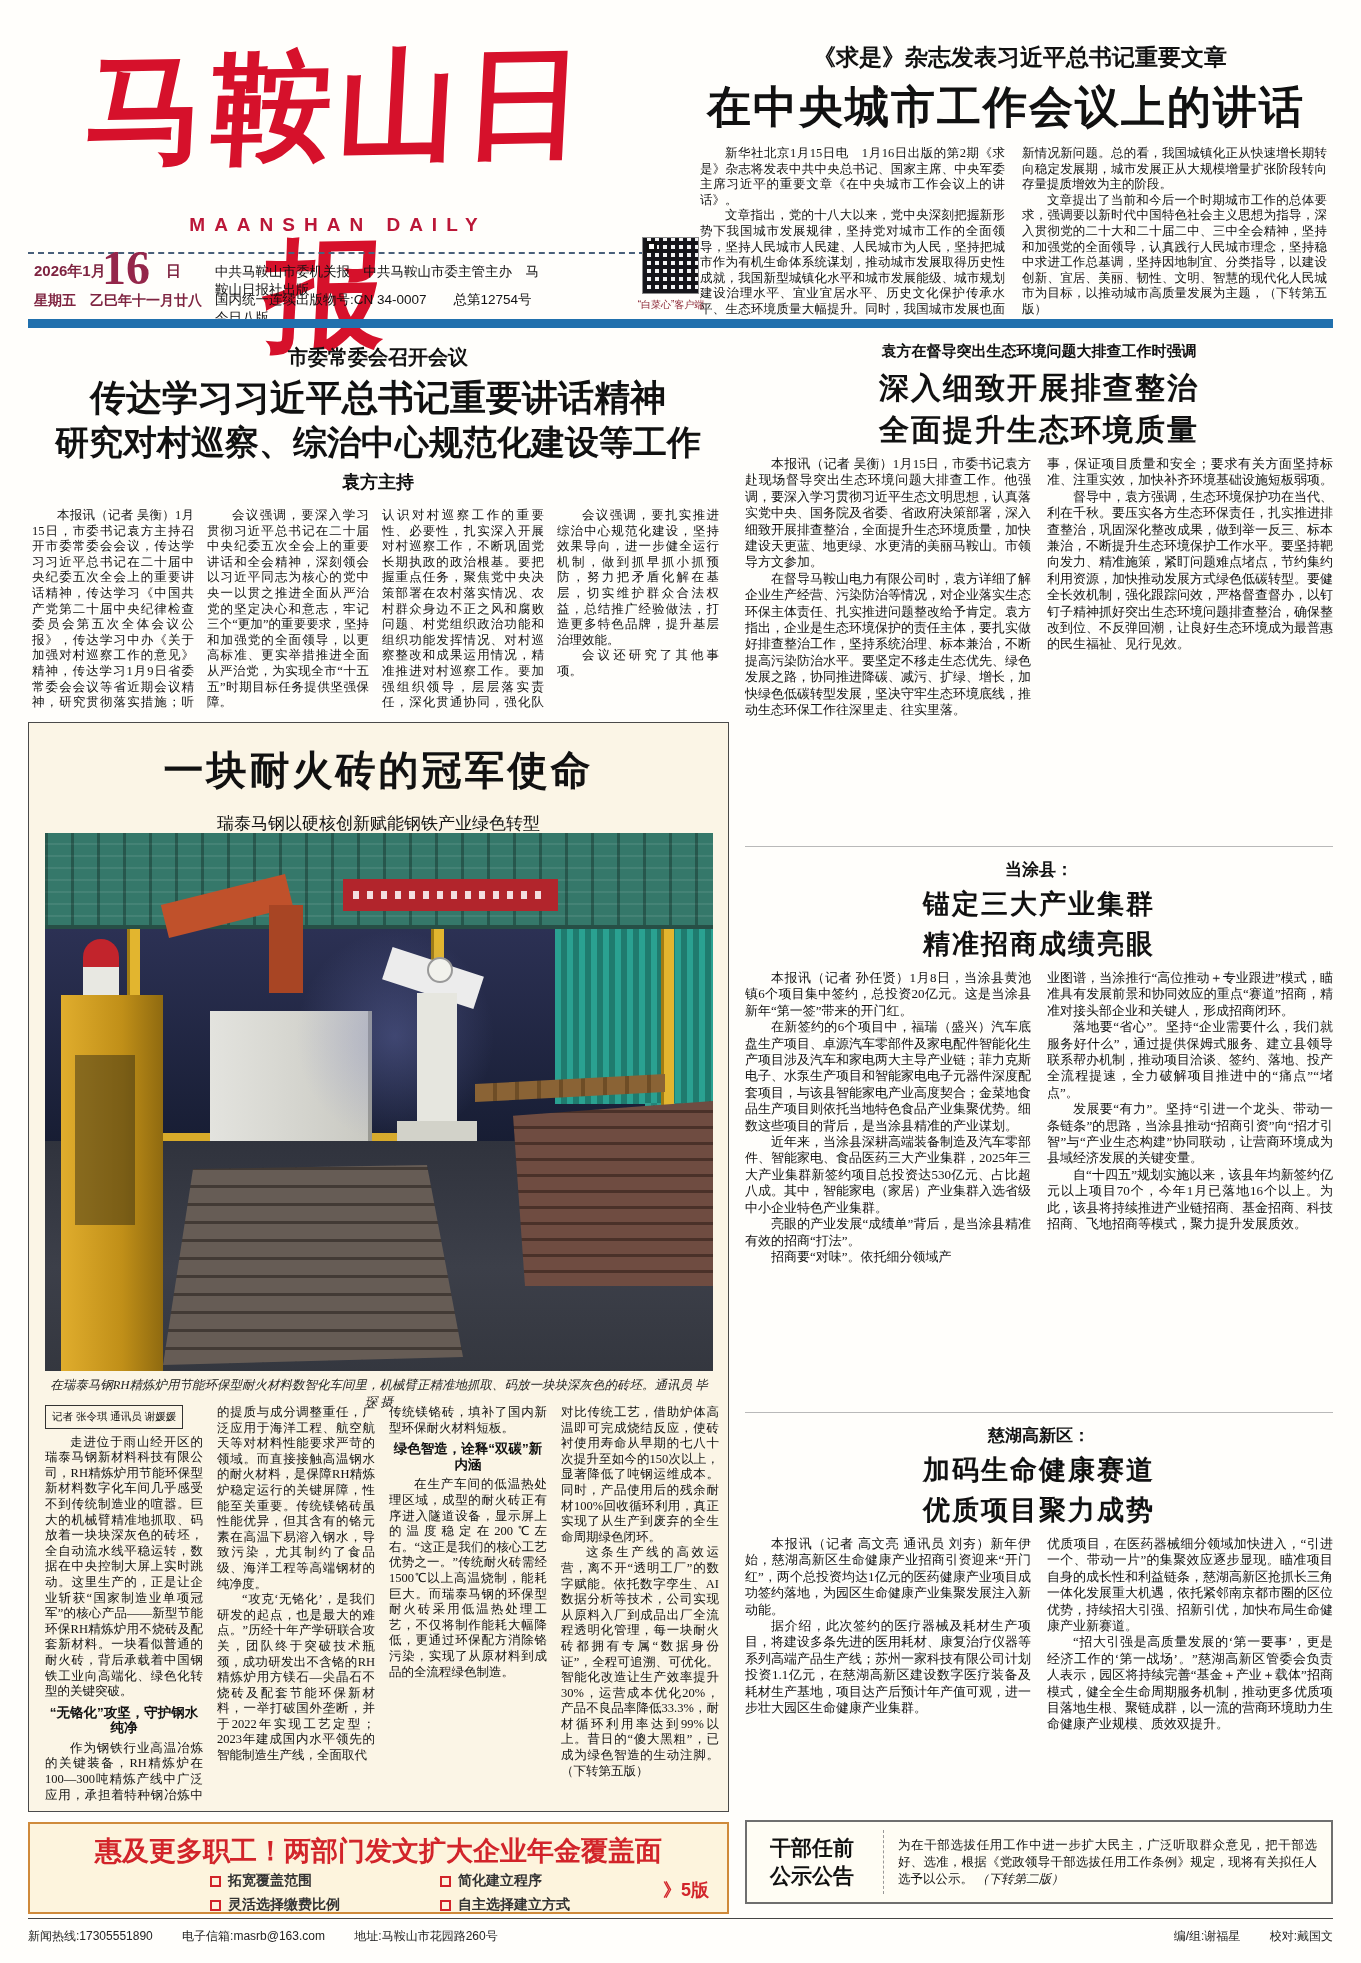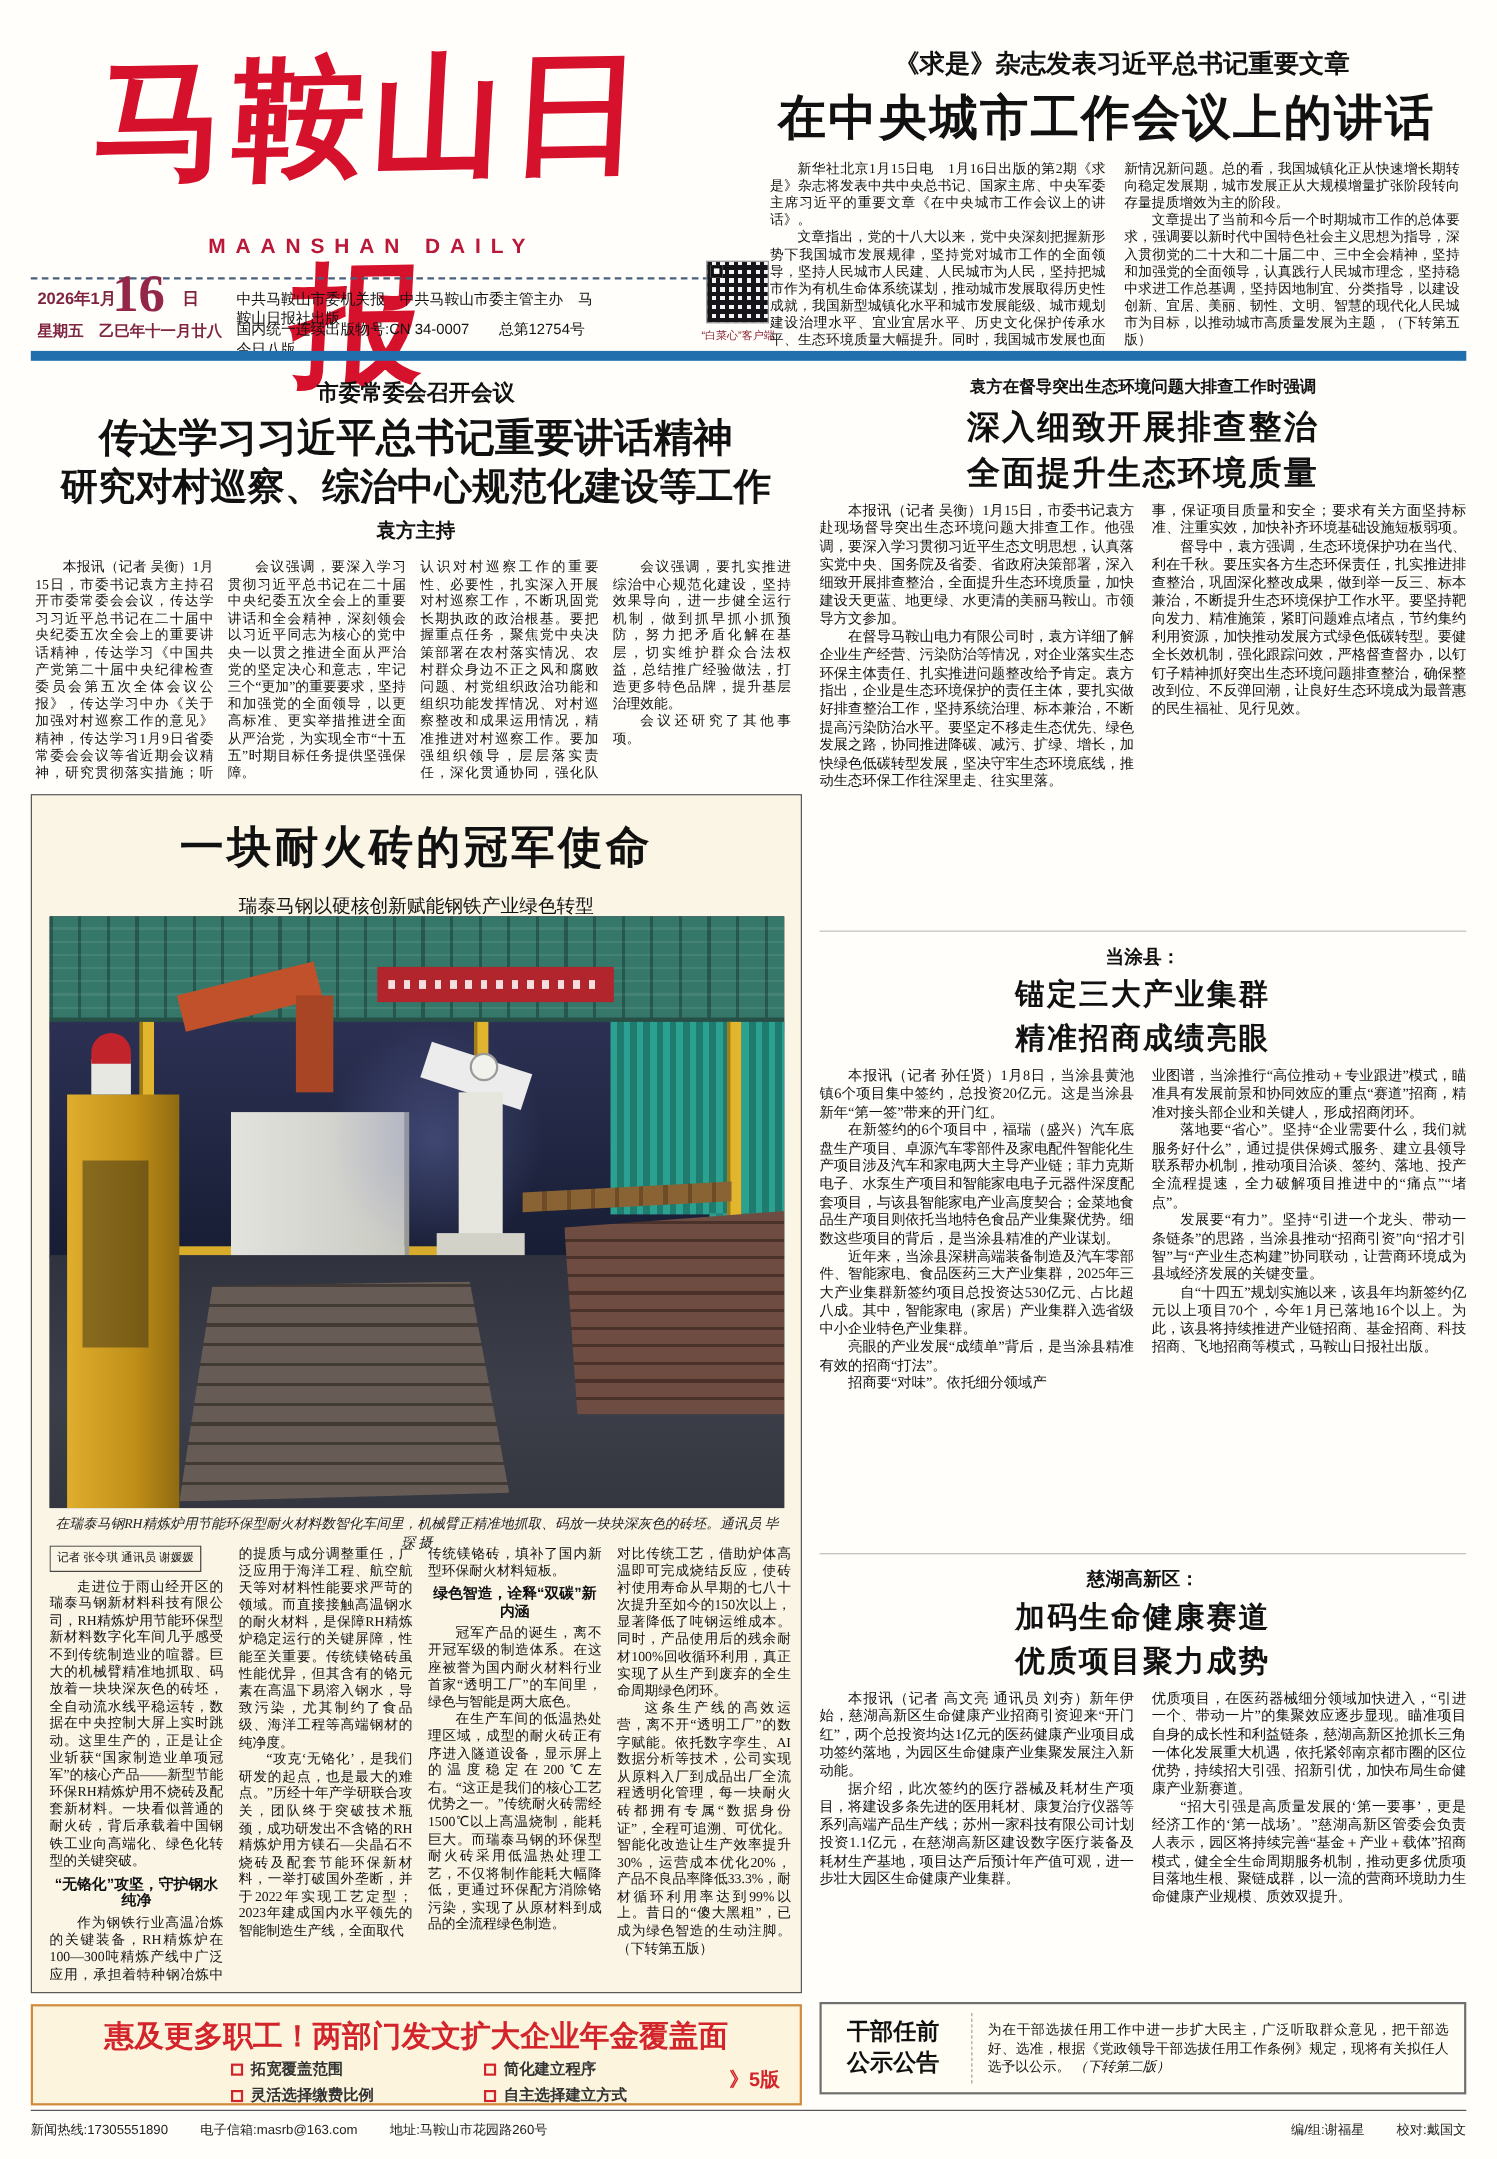--- a/index.html
+++ b/index.html
@@ -163,21 +163,20 @@
     <div class="abs bc cont" style="left:188px;top:682px;width:158px;height:398px;">
         <p>的提质与成分调整重任，广泛应用于海洋工程、航空航天等对材料性能要求严苛的领域。而直接接触高温钢水的耐火材料，是保障RH精炼炉稳定运行的关键屏障，性能至关重要。传统镁铬砖虽性能优异，但其含有的铬元素在高温下易溶入钢水，导致污染，尤其制约了食品级、海洋工程等高端钢材的纯净度。</p>
         <p>“攻克‘无铬化’，是我们研发的起点，也是最大的难点。”历经十年产学研联合攻关，团队终于突破技术瓶颈，成功研发出不含铬的RH精炼炉用方镁石—尖晶石不烧砖及配套节能环保新材料，一举打破国外垄断，并于2022年实现工艺定型；2023年建成国内水平领先的智能制造生产线，全面取代</p>
       </div>
     <div class="abs bc cont" style="left:360px;top:682px;width:158px;height:398px;">
       <div class="cont">
           <p>传统镁铬砖，填补了国内新型环保耐火材料短板。</p>
         </div>
       <div class="subhead">绿色智造，诠释“双碳”新内涵</div>
       <div>
-          <p>冠军产品的诞生，离不开冠军级的制造体系。在这座被誉为国内耐火材料行业首家“透明工厂”的车间里，绿色与智能是两大底色。</p>
           <p>在生产车间的低温热处理区域，成型的耐火砖正有序进入隧道设备，显示屏上的温度稳定在200℃左右。“这正是我们的核心工艺优势之一。”传统耐火砖需经1500℃以上高温烧制，能耗巨大。而瑞泰马钢的环保型耐火砖采用低温热处理工艺，不仅将制作能耗大幅降低，更通过环保配方消除铬污染，实现了从原材料到成品的全流程绿色制造。</p>
         </div>
     </div>
     <div class="abs bc cont" style="left:532px;top:682px;width:158px;height:398px;">
         <p>对比传统工艺，借助炉体高温即可完成烧结反应，使砖衬使用寿命从早期的七八十次提升至如今的150次以上，显著降低了吨钢运维成本。同时，产品使用后的残余耐材100%回收循环利用，真正实现了从生产到废弃的全生命周期绿色闭环。</p>
         <p>这条生产线的高效运营，离不开“透明工厂”的数字赋能。依托数字孪生、AI数据分析等技术，公司实现从原料入厂到成品出厂全流程透明化管理，每一块耐火砖都拥有专属“数据身份证”，全程可追溯、可优化。智能化改造让生产效率提升30%，运营成本优化20%，产品不良品率降低33.3%，耐材循环利用率达到99%以上。昔日的“傻大黑粗”，已成为绿色智造的生动注脚。（下转第五版）</p>
       </div>
   </div>
 
   <div class="abs kicker ctr" style="left:745px;top:342px;width:588px;font-size:15px;">袁方在督导突出生态环境问题大排查工作时强调</div>
@@ -201,21 +200,21 @@
       <p>本报讯（记者 孙任贤）1月8日，当涂县黄池镇6个项目集中签约，总投资20亿元。这是当涂县新年“第一签”带来的开门红。</p>
       <p>在新签约的6个项目中，福瑞（盛兴）汽车底盘生产项目、卓源汽车零部件及家电配件智能化生产项目涉及汽车和家电两大主导产业链；菲力克斯电子、水泵生产项目和智能家电电子元器件深度配套项目，与该县智能家电产业高度契合；金菜地食品生产项目则依托当地特色食品产业集聚优势。细数这些项目的背后，是当涂县精准的产业谋划。</p>
       <p>近年来，当涂县深耕高端装备制造及汽车零部件、智能家电、食品医药三大产业集群，2025年三大产业集群新签约项目总投资达530亿元、占比超八成。其中，智能家电（家居）产业集群入选省级中小企业特色产业集群。</p>
       <p>亮眼的产业发展“成绩单”背后，是当涂县精准有效的招商“打法”。</p>
       <p>招商要“对味”。依托细分领域产</p>
     </div>
   <div class="abs bc rc cont" style="left:1047px;top:970px;width:286px;height:434px;">
       <p>业图谱，当涂推行“高位推动＋专业跟进”模式，瞄准具有发展前景和协同效应的重点“赛道”招商，精准对接头部企业和关键人，形成招商闭环。</p>
       <p>落地要“省心”。坚持“企业需要什么，我们就服务好什么”，通过提供保姆式服务、建立县领导联系帮办机制，推动项目洽谈、签约、落地、投产全流程提速，全力破解项目推进中的“痛点”“堵点”。</p>
       <p>发展要“有力”。坚持“引进一个龙头、带动一条链条”的思路，当涂县推动“招商引资”向“招才引智”与“产业生态构建”协同联动，让营商环境成为县域经济发展的关键变量。</p>
-      <p>自“十四五”规划实施以来，该县年均新签约亿元以上项目70个，今年1月已落地16个以上。为此，该县将持续推进产业链招商、基金招商、科技招商、飞地招商等模式，马鞍山日报社出版。</p>
+      <p>自“十四五”规划实施以来，该县年均新签约亿元以上项目70个，今年1月已落地16个以上。为此，该县将持续推进产业链招商、基金招商、科技招商、飞地招商等模式，聚力提升发展质效。</p>
     </div>
 
   <div class="abs rule" style="left:745px;top:1412px;width:588px;"></div>
 
   <div class="abs hl ctr" style="left:745px;top:1424px;width:588px;font-size:17px;font-weight:800;">慈湖高新区：</div>
   <div class="abs hl ctr" style="left:745px;top:1452px;width:588px;font-size:27px;letter-spacing:2px;">加码生命健康赛道</div>
   <div class="abs hl ctr" style="left:745px;top:1492px;width:588px;font-size:27px;letter-spacing:2px;">优质项目聚力成势</div>
   <div class="abs bc rc" style="left:745px;top:1536px;width:286px;height:276px;">
       <p>本报讯（记者 高文亮 通讯员 刘夯）新年伊始，慈湖高新区生命健康产业招商引资迎来“开门红”，两个总投资均达1亿元的医药健康产业项目成功签约落地，为园区生命健康产业集聚发展注入新动能。</p>
       <p>据介绍，此次签约的医疗器械及耗材生产项目，将建设多条先进的医用耗材、康复治疗仪器等系列高端产品生产线；苏州一家科技有限公司计划投资1.1亿元，在慈湖高新区建设数字医疗装备及耗材生产基地，项目达产后预计年产值可观，进一步壮大园区生命健康产业集群。</p>

